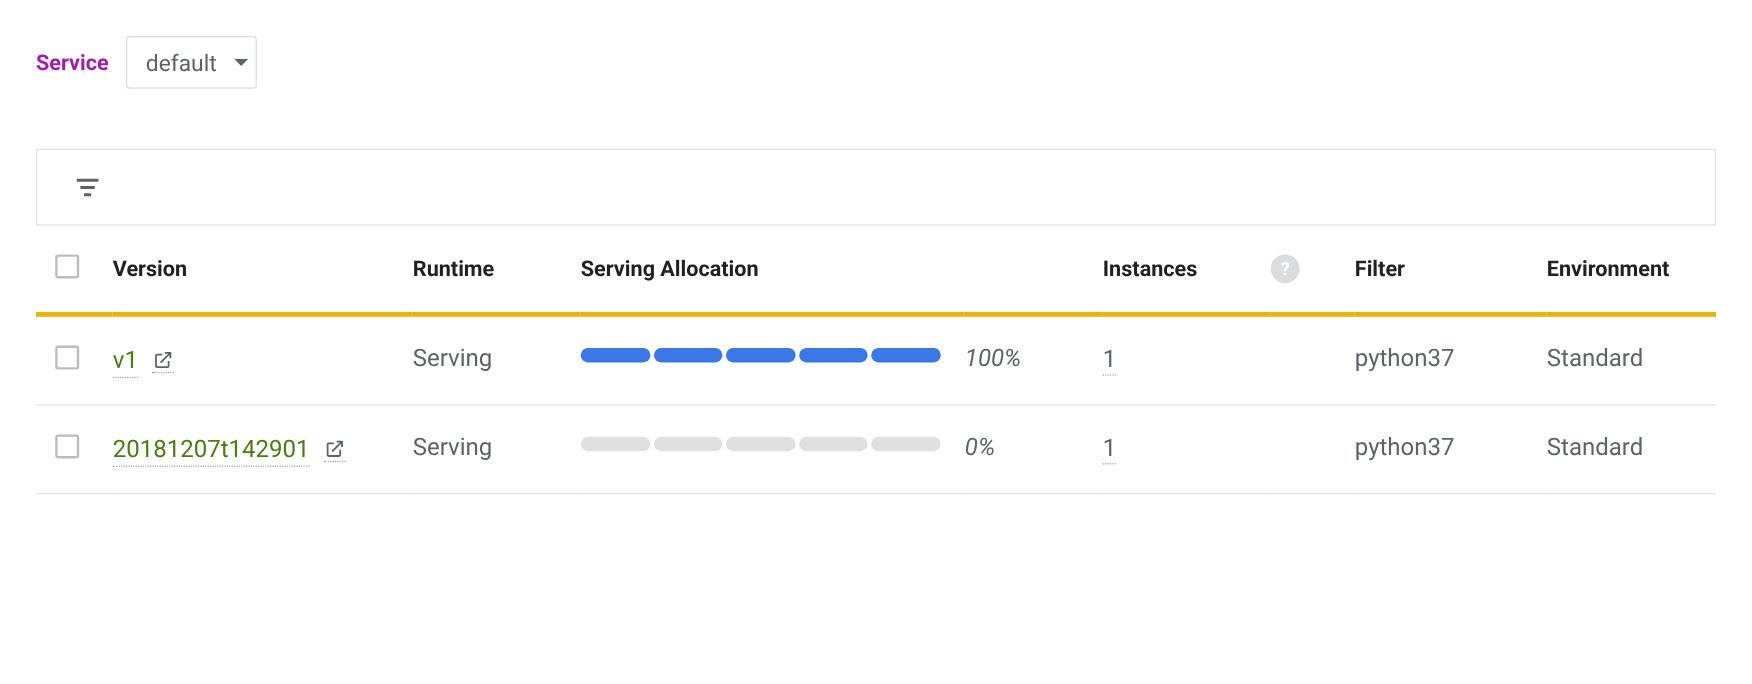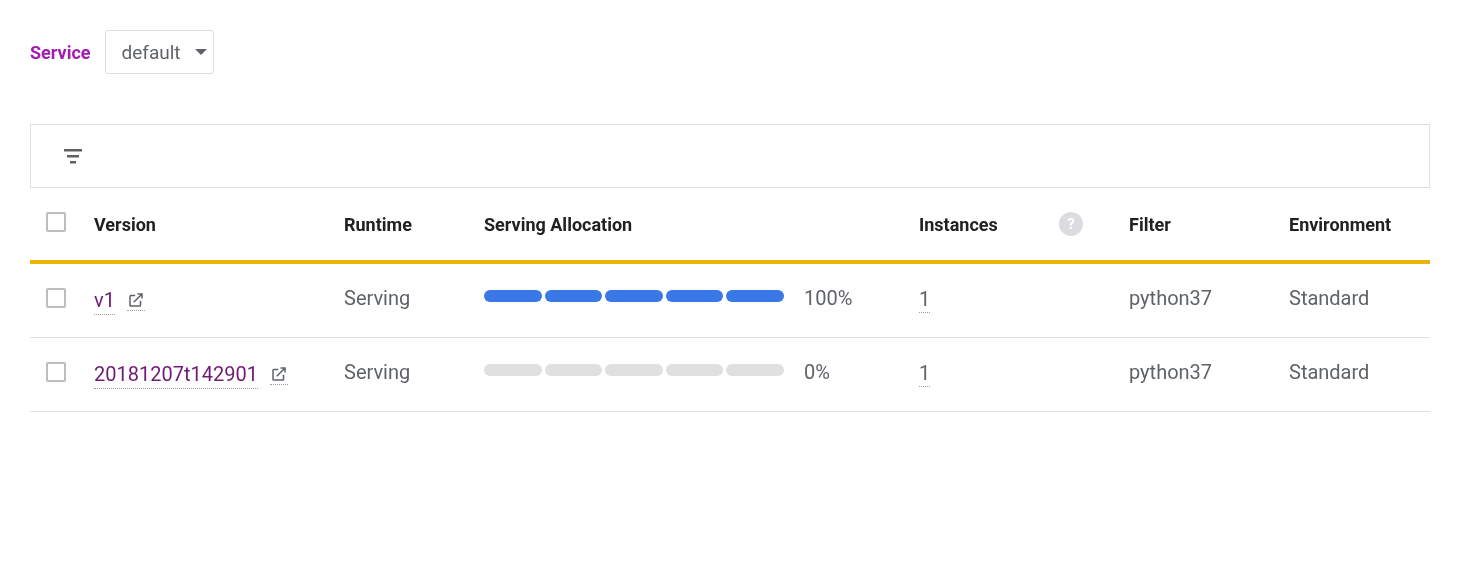--- a/index.html
+++ b/index.html
@@ -78,21 +78,21 @@
       border-bottom: 1px solid #e0e0e0;
       padding-top: 22px;
       padding-bottom: 22px;
       padding-right: 20px;
     }
     .col-check { width: 64px; padding-left: 16px; vertical-align: middle; }
     td.col-check { vertical-align: top; padding-top: 24px; }
     .col-version { width: 250px; }
     .col-status { width: 140px; }
     .col-traffic-bar { width: 320px; }
-    .col-traffic-pct { width: 115px; }
+    .col-traffic-pct { width: 115px; font-style: italic; }
     .col-instances { width: 140px; }
     .col-help { width: 70px; vertical-align: middle; }
     .col-runtime { width: 160px; }
     .col-env { }
 
     .chk {
       display: inline-block;
       width: 20px;
       height: 20px;
       border: 2px solid #bdbdbd;
@@ -100,21 +100,21 @@
       cursor: pointer;
     }
 
     .version-cell {
       display: flex;
       flex-wrap: wrap;
       align-items: center;
       gap: 10px 12px;
     }
     .version-link {
-      color: #701a75;
+      color: #4d7c0f;
       cursor: pointer;
       border-bottom: 1px dotted #9e9e9e;
       line-height: 1.4;
     }
     .ext-icon {
       border-bottom: 1px dotted #9e9e9e;
       padding-bottom: 1px;
       display: inline-flex;
     }
     .ext-icon svg { fill: #5f6368; }

